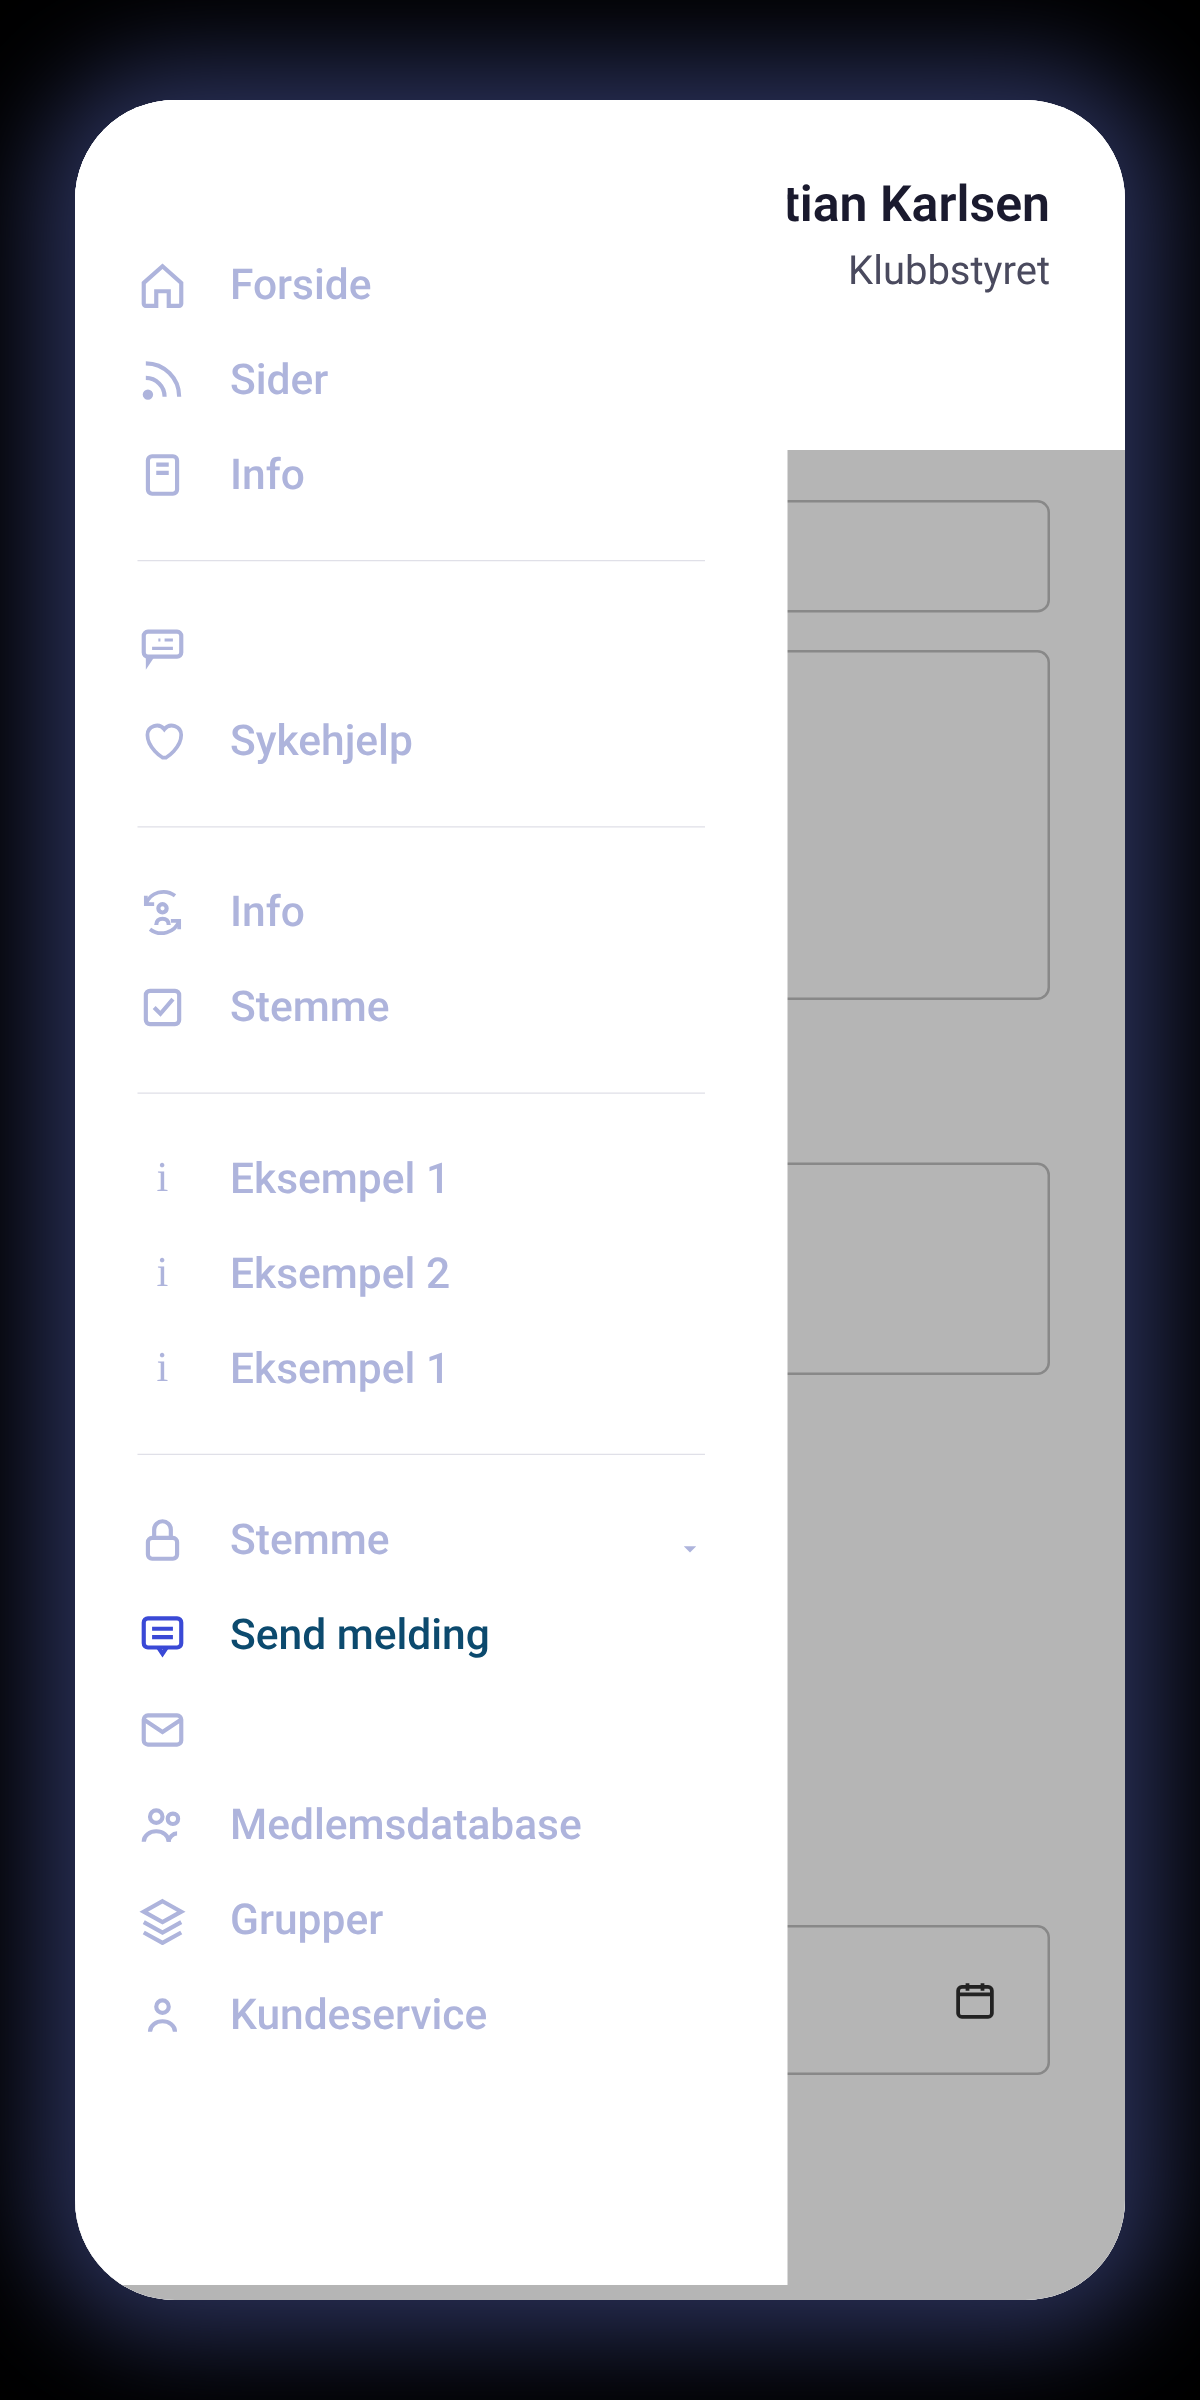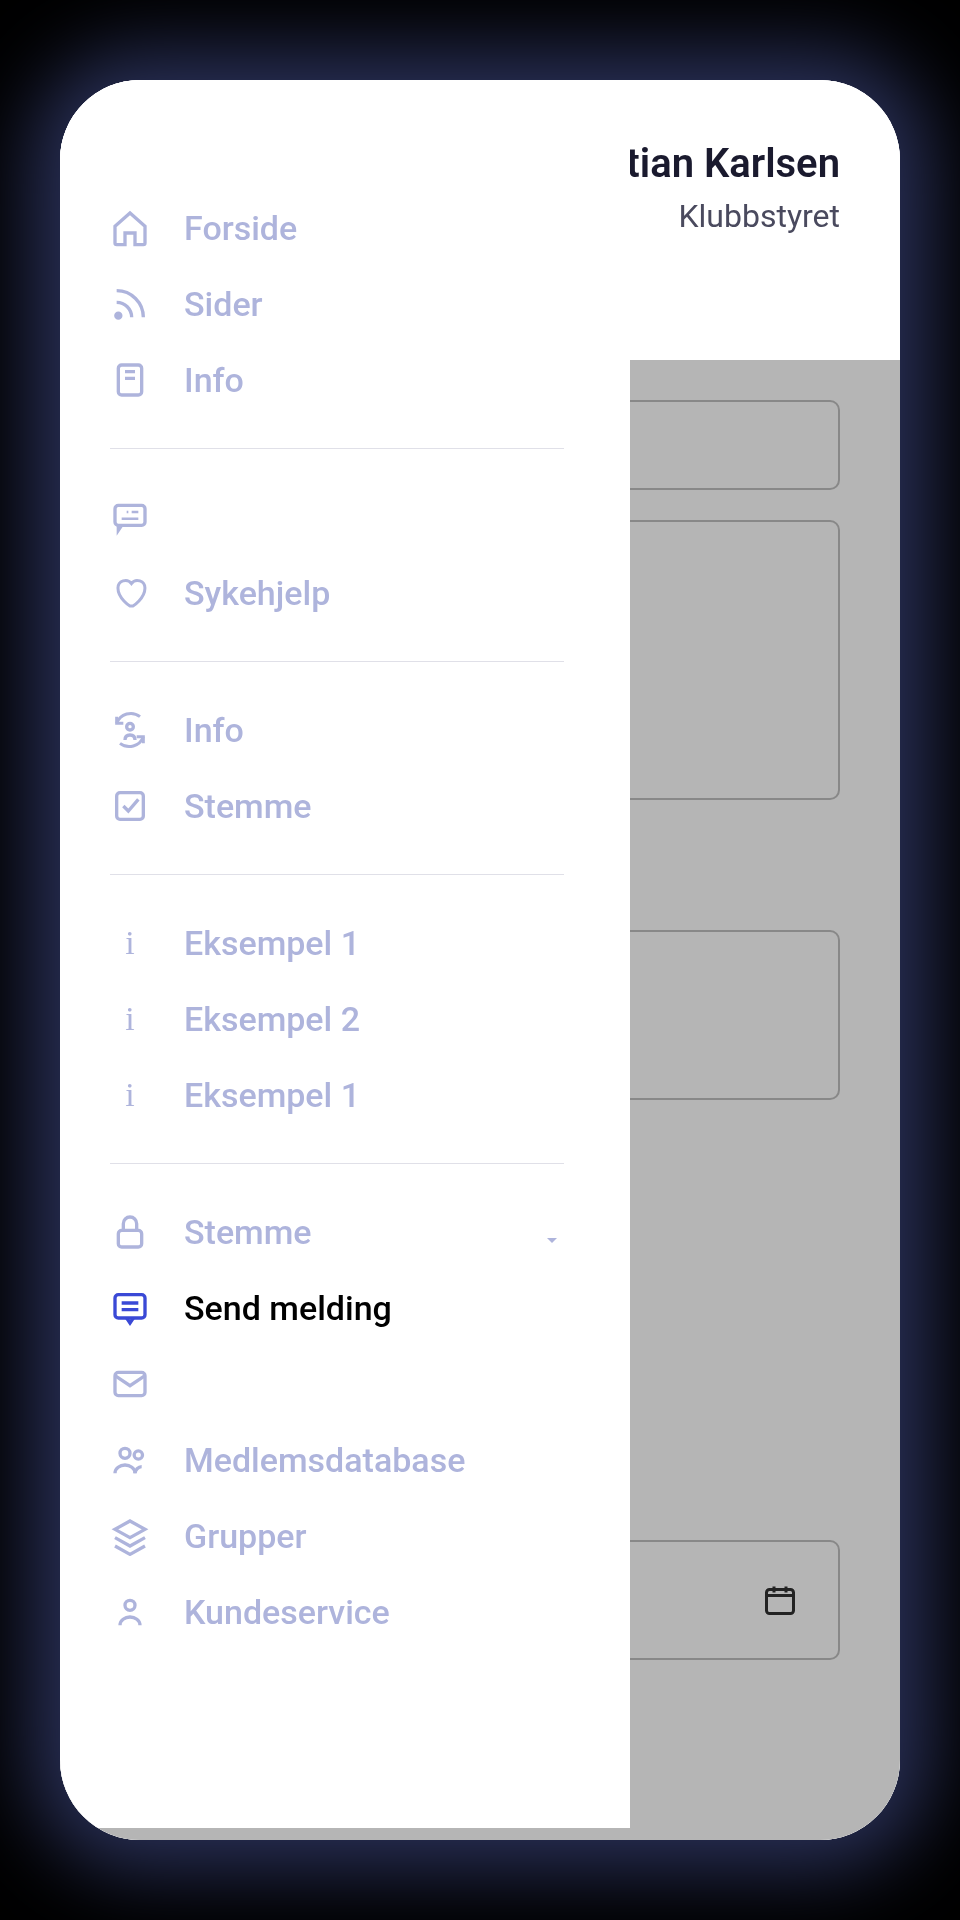--- a/index.html
+++ b/index.html
@@ -102,21 +102,21 @@
     align-items: center;
     gap: 34px;
     padding: 18px 0;
     color: #AEB4DC;
     font-size: 34px;
     font-weight: 500;
     cursor: pointer;
     position: relative;
   }
   .nav-item.active {
-    color: #000000;
+    color: #0c4a6e;
   }
   .nav-item.active .icon { color: #3a49d6; }
   .icon {
     width: 40px; height: 40px;
     flex-shrink: 0;
     display: flex;
     align-items: center;
     justify-content: center;
     color: #AEB4DC;
   }

